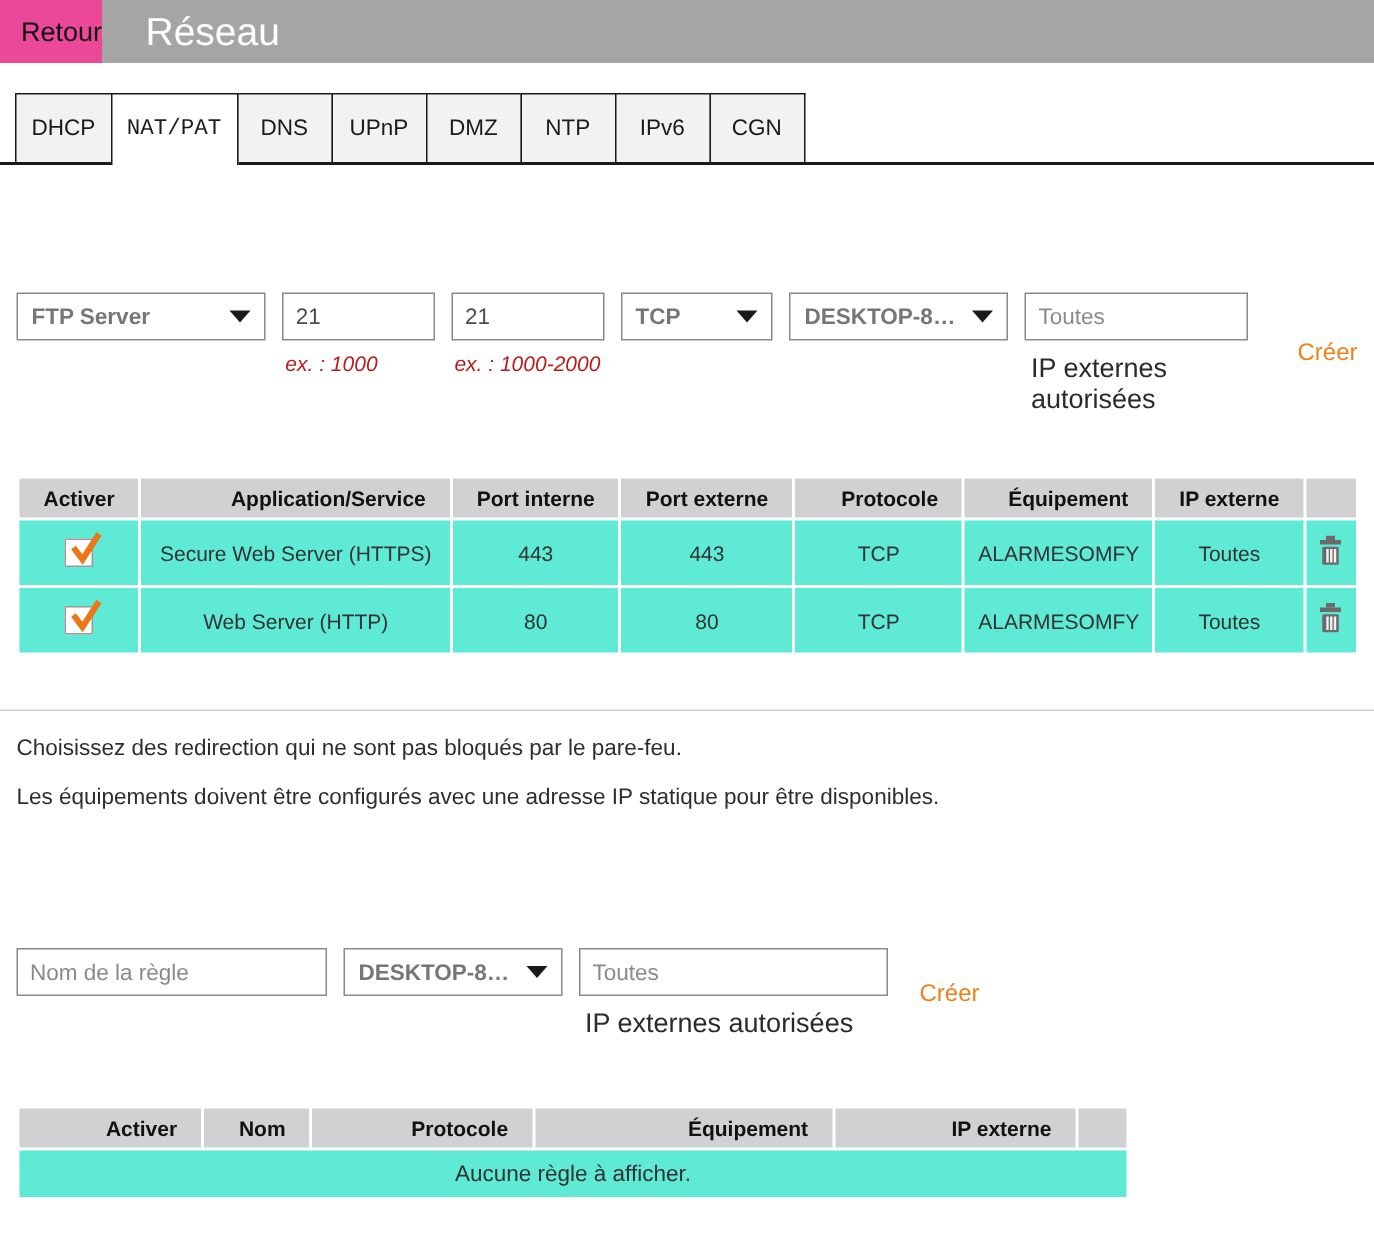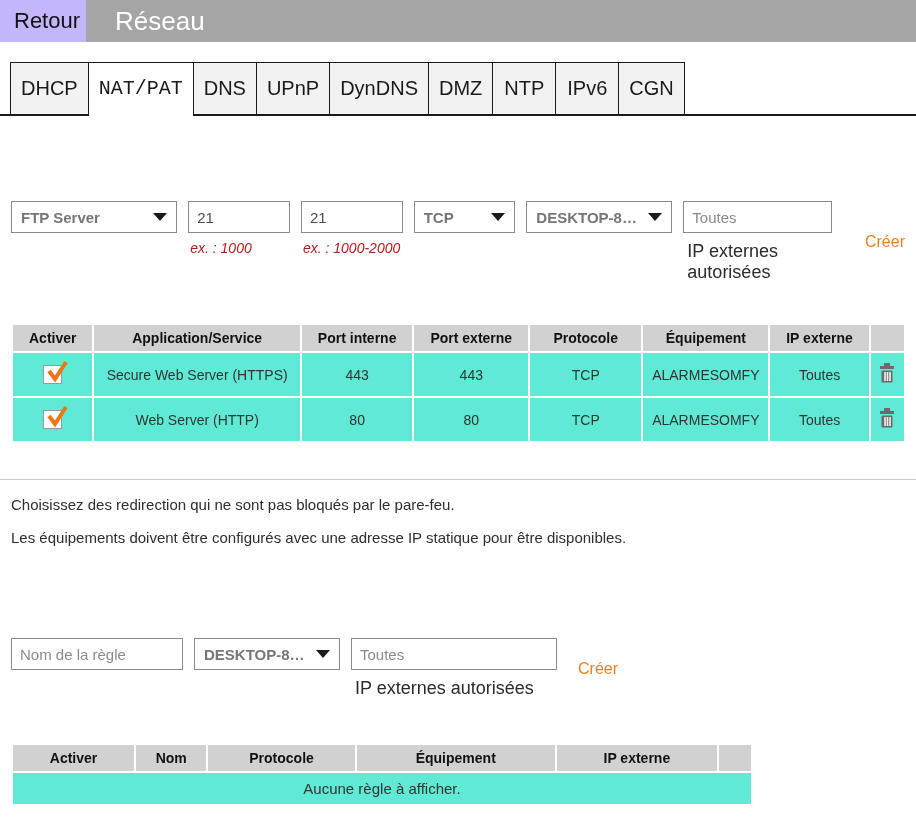--- a/index.html
+++ b/index.html
@@ -6,38 +6,38 @@
   html,body { margin:0; padding:0; }
   body {
     width: 916px; height: 838px;
     font-family: "Liberation Sans", sans-serif;
     background: #fff; color: #2b2b2b;
     overflow: hidden;
   }
   
   .topbar { display: flex; height: 42px; }
   .back-button {
-    background: #c4b5fd; color: #111;
-    width: 86px; display: flex; align-items: center;
-    padding-left: 14px; font-size: 22px; cursor: pointer;
+    background: #ec4899; color: #111;
+    width: 68px; display: flex; align-items: center;
+    padding-left: 14px; font-size: 18px; cursor: pointer;
   }
   .title-bar {
     flex: 1; background: #a5a5a5; color: #fff;
     display: flex; align-items: center;
     padding-left: 29px; font-size: 26px;
   }
   
   .tabbar {
     display: flex; align-items: flex-end;
     margin-top: 20px; padding-left: 10px;
     border-bottom: 2px solid #1a1a1a;
   }
   .tab {
     border: 1px solid #1a1a1a; border-bottom: none;
-    background: #f2f2f2; font-size: 20px; color: #1a1a1a;
+    background: #f2f2f2; font-size: 15px; color: #1a1a1a;
     padding: 14px 10px; min-width: 64px; text-align: center;
     margin-right: -1px; cursor: pointer; position: relative;
   }
   .tab.active {
     background: #fff; margin-bottom: -2px; padding-bottom: 16px; z-index: 2; font-family: Liberation Mono, monospace;
   }
   
   .content { padding: 0 11px; }
   .form-row { display: flex; align-items: flex-start; margin-top: 85px; }
   .field { margin-right: 11px; border-radius: 16px; }
@@ -63,21 +63,21 @@
   .hint { font-style: italic; color: #b91c1c; font-size: 14px; margin: 7px 0 0 2px; }
   .hint-plain { font-style: normal; color: #2b2b2b; font-size: 18px; margin: 8px 0 0 4px; }
   .create-link {
     color: #f0801e; font-size: 16px; cursor: pointer;
     align-self: center; text-decoration: none; margin-left: 22px;
   }
   
   table { border-collapse: separate; border-spacing: 2px; margin-top: 40px; }
   th {
     background: #d1d1d1; font-size: 14px; font-weight: bold; color: #111;
-    padding: 5px 16px; text-align: center; white-space: nowrap;
+    padding: 5px 16px; text-align: right; white-space: nowrap;
   }
   td {
     background: #5eead4; font-size: 14px; color: #333;
     padding: 10px 4px; text-align: center; vertical-align: middle;
   }
   .checkbox {
     width: 19px; height: 19px; background: #fff; border: 1px solid #9a9a9a;
     display: inline-block; position: relative; cursor: pointer; vertical-align: middle;
   }
   .checkbox svg { position: absolute; top: -8px; left: 0; overflow: visible; }
@@ -95,21 +95,20 @@
 <div class="topbar">
   <div class="back-button">Retour</div>
   <div class="title-bar">Réseau</div>
 </div>
 
 <div class="tabbar">
   <div class="tab">DHCP</div>
   <div class="tab active">NAT/PAT</div>
   <div class="tab">DNS</div>
   <div class="tab">UPnP</div>
-  <div class="tab">DynDNS</div>
   <div class="tab">DMZ</div>
   <div class="tab">NTP</div>
   <div class="tab">IPv6</div>
   <div class="tab">CGN</div>
 </div>
 
 <div class="content">
 
   <div class="form-row">
     <div class="field" style="width:170px">
@@ -223,21 +222,21 @@
     </tr>
   </tbody>
     </table>
 
   <hr class="divider">
 
   <p class="section-desc">Choisissez des redirection qui ne sont pas bloqués par le pare-feu.</p>
   <p class="section-desc">Les équipements doivent être configurés avec une adresse IP statique pour être disponibles.</p>
 
   <div class="form-row custom">
-    <div class="field" style="width:172px">
+    <div class="field" style="width:207px">
       <input class="text-input" placeholder="Nom de la règle" style="">
     </div>
     <div class="field" style="width:146px">
       <div class="select">
         <span style="overflow:hidden;text-overflow:ellipsis">DESKTOP-89...</span>
         <span class="caret"></span>
       </div>
     </div>
     <div class="field" style="width:206px">
       <input class="text-input" placeholder="Toutes" style="">

